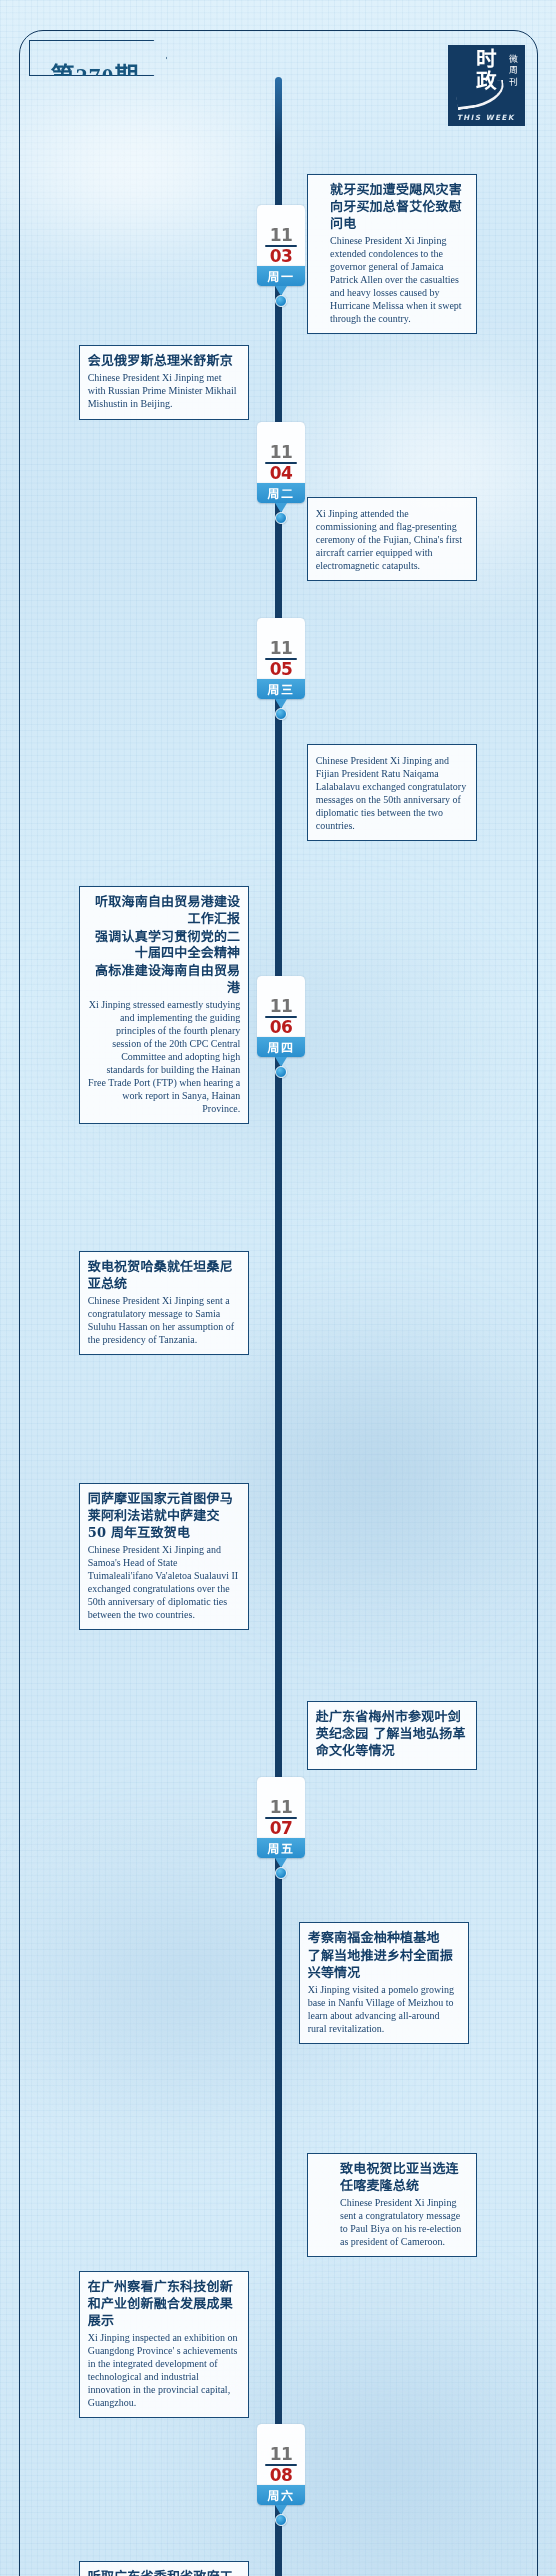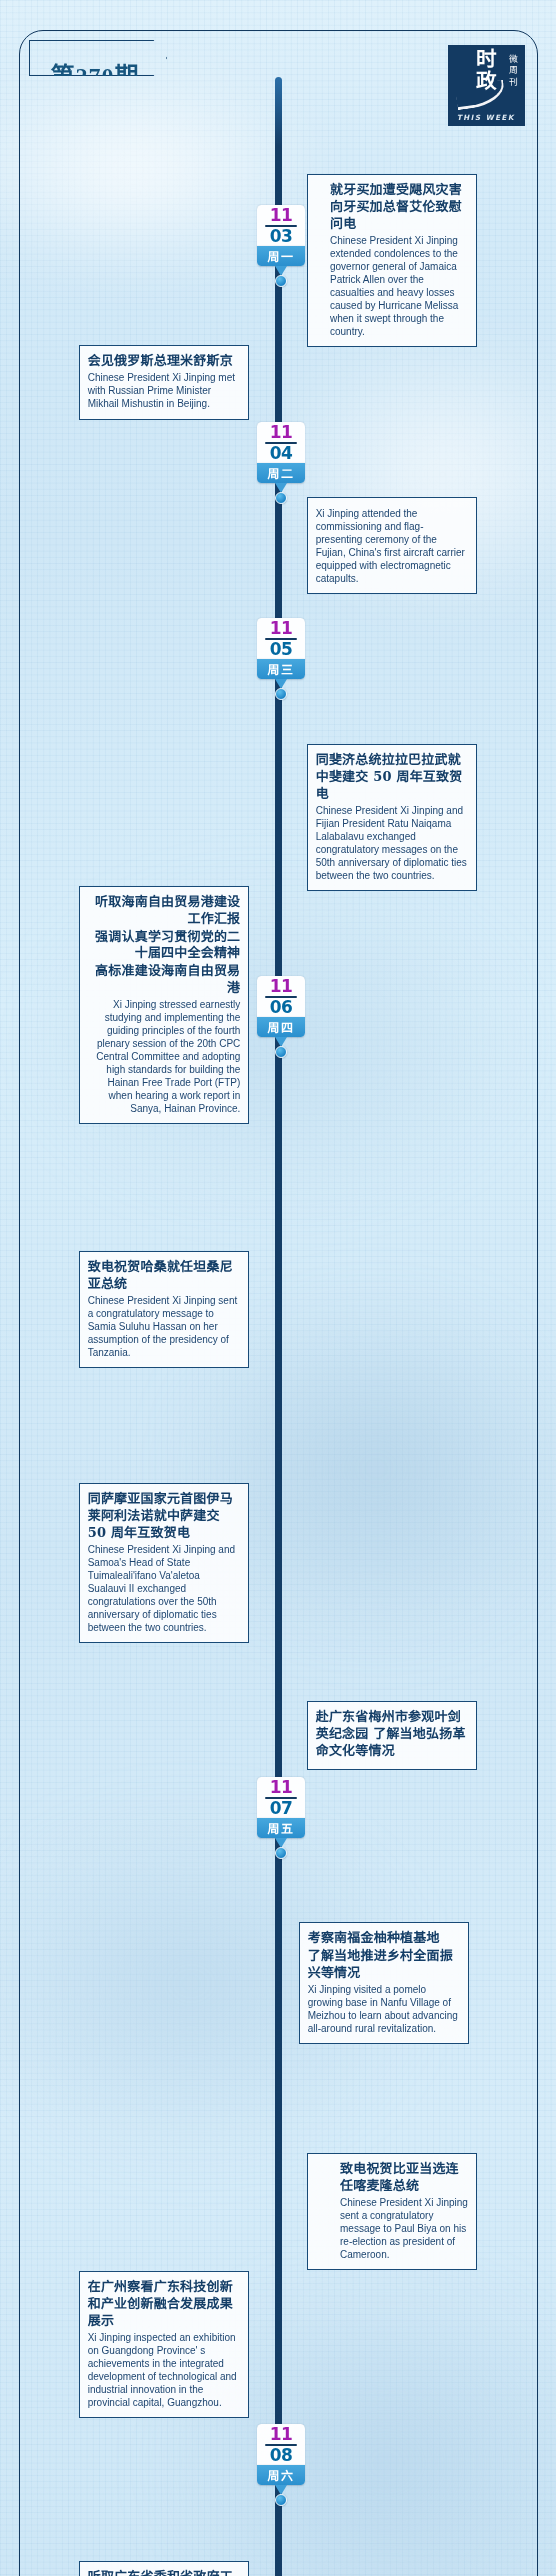--- a/index.html
+++ b/index.html
@@ -119,29 +119,30 @@
   .date-marker{position:absolute;z-index:7;width:48px;}
   .date-marker .card{
     background:#fdfeff;
     border-radius:4.6px 4.6px 0 0;
     box-shadow:0 0.5px 1.5px rgba(10,45,80,.22);
     padding:3.1px 0 1px;
     text-align:center;
   }
   .date-marker .mm{
     font-family:"DejaVu Sans",sans-serif;font-weight:bold;
-    font-size:17px;color:#a21caf;line-height:.92;
+    font-size:17px;color:#737373;line-height:.92;
     letter-spacing:-0.5px;
+    margin-top:20px;
   }
   .date-marker .rule{
     width:32px;height:1.5px;background:#123a61;margin:1.5px auto 1px;border-radius:1px;
   }
   .date-marker .dd{
     font-family:"DejaVu Sans",sans-serif;font-weight:bold;
-    font-size:17px;color:#0369a1;line-height:1;
+    font-size:17px;color:#b91c1c;line-height:1;
     letter-spacing:-0.5px;
   }
   .date-marker .wk{
     background:linear-gradient(180deg,#47a8de 0%,#2a8fce 100%);
     border-radius:0 0 4.6px 4.6px;
     color:#fff;text-align:center;
     font-family:"DejaVu Sans","Liberation Sans",sans-serif;
     font-weight:bold;font-size:12px;letter-spacing:1.5px;
     padding:1px 0 2.1px;
     box-shadow:0 0.5px 1.5px rgba(10,45,80,.22);
@@ -172,21 +173,21 @@
     font-family:"DejaVu Serif","Liberation Serif",serif;
     font-weight:bold;
     font-size:13px;
     line-height:1.29;
     color:#143e67;
     letter-spacing:0.2px;
     margin-bottom:1px;
   }
   .card-box h3 + h3{margin-top:0;}
   .card-box p{
-    font-family:Liberation Sans, sans-serif;
+    font-family:Liberation Serif, serif;
     font-size:10px;
     line-height:1.30;
     color:#1d4570;
     margin-top:1.5px;
   }
 </style>
 </head>
 <body>
 
 <div id="page">
@@ -284,21 +285,20 @@
         <p>Chinese President Xi Jinping extended condolences to the governor general of Jamaica Patrick Allen over the casualties and heavy losses caused by Hurricane Melissa when it swept through the country.</p>
       </div>
       <div class="card-box" style="top: 345px; left: 79px;">
         <h3>会见俄罗斯总理米舒斯京</h3>
         <p>Chinese President Xi Jinping met with Russian Prime Minister Mikhail Mishustin in Beijing.</p>
       </div>
       <div class="card-box" style="top: 497px; left: 307px;">
         <p>Xi Jinping attended the commissioning and flag-presenting ceremony of the Fujian, China's first aircraft carrier equipped with electromagnetic catapults.</p>
       </div>
       <div class="card-box" style="top: 744px; left: 307px;">
-        <h3>同斐济总统拉拉巴拉武就中斐建交 50 周年互致贺电</h3>
         <p>Chinese President Xi Jinping and Fijian President Ratu Naiqama Lalabalavu exchanged congratulatory messages on the 50th anniversary of diplomatic ties between the two countries.</p>
       </div>
       <div class="card-box" style="top: 886px; left: 79px; text-align: right;">
         <h3>听取海南自由贸易港建设工作汇报</h3>
         <h3>强调认真学习贯彻党的二十届四中全会精神</h3>
         <h3>高标准建设海南自由贸易港</h3>
         <p>Xi Jinping stressed earnestly studying and implementing the guiding principles of the fourth plenary session of the 20th CPC Central Committee and adopting high standards for building the Hainan Free Trade Port (FTP) when hearing a work report in Sanya, Hainan Province.</p>
       </div>
       <div class="card-box" style="top: 1251px; left: 79px;">
         <h3>致电祝贺哈桑就任坦桑尼亚总统</h3>

